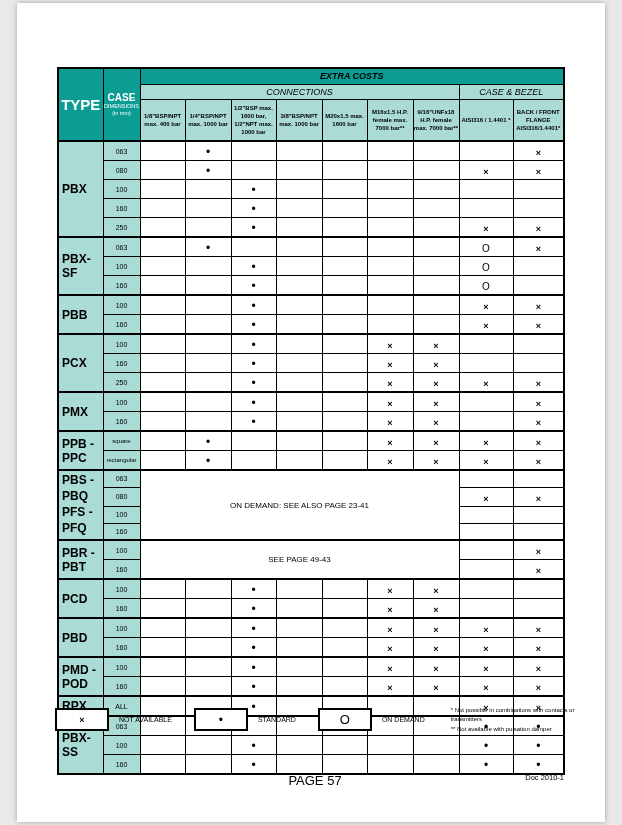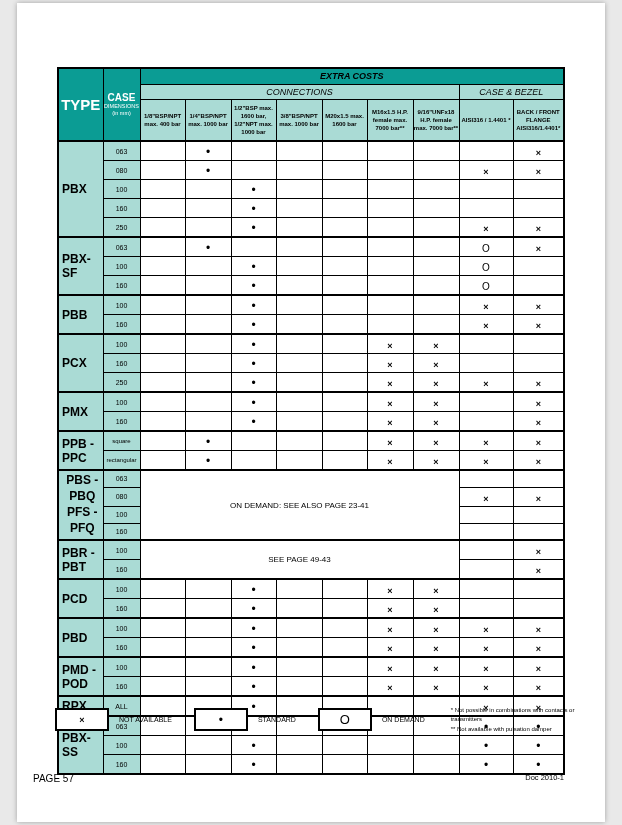--- a/index.html
+++ b/index.html
@@ -63,38 +63,38 @@
     background: var(--teal-light);
     font-size: 6px; font-weight: bold;
     height: 42px; line-height: 1.35; padding: 1px;
   }
   .t-type {
     background: var(--teal-light);
     font-size: 12px; font-weight: bold;
     text-align: left !important; padding-left: 3px !important;
   }
   .t-type-top { vertical-align: top !important; padding-top: 1px !important; }
-  .t-type-top div { line-height: 16px; text-align: center; }
+  .t-type-top div { line-height: 16px; }
   .t-dim { background: var(--teal-light); font-size: 7px; }
   td.c { background: #fff; height: 17px; }
   td.t-note { background: #fff; font-size: 8px; margin-left: 12px; }
   .sym-x { font-size: 9px; font-weight: bold; }
   .sym-dot { font-size: 12px; line-height: 0; }
   .sym-o { font-size: 10px; }
   .legend { position: absolute; left: 38px; top: 703px; display: flex; align-items: center; }
   .legend-item { display: flex; align-items: center; margin-right: 22px; }
   .legend-box {
     width: 54px; height: 23px;
     border: 2px solid #000; background: #fff;
     display: flex; align-items: center; justify-content: center;
   }
   .legend-box .sym-o { font-size: 13px; }
   .legend-label { font-size: 7px; margin-left: 10px; white-space: nowrap; }
   .legend-footnotes { font-size: 6px; line-height: 1.55; margin-left: 4px; }
-  .footer-page { position: absolute; left: 16px; top: 770px; width: 100%; text-align: left; font-size: 10px; }
+  .footer-page { position: absolute; left: 4px; top: 770px; width: 100%; text-align: center; font-size: 13px; }
   .footer-doc  { position: absolute; right: 41px; top: 770px; font-size: 7.5px; }
 </style>
 </head>
 <body>
 
 <div class="page">
 
 
   <div class="gauge-table-wrap">
     <table class="gauge-table">

